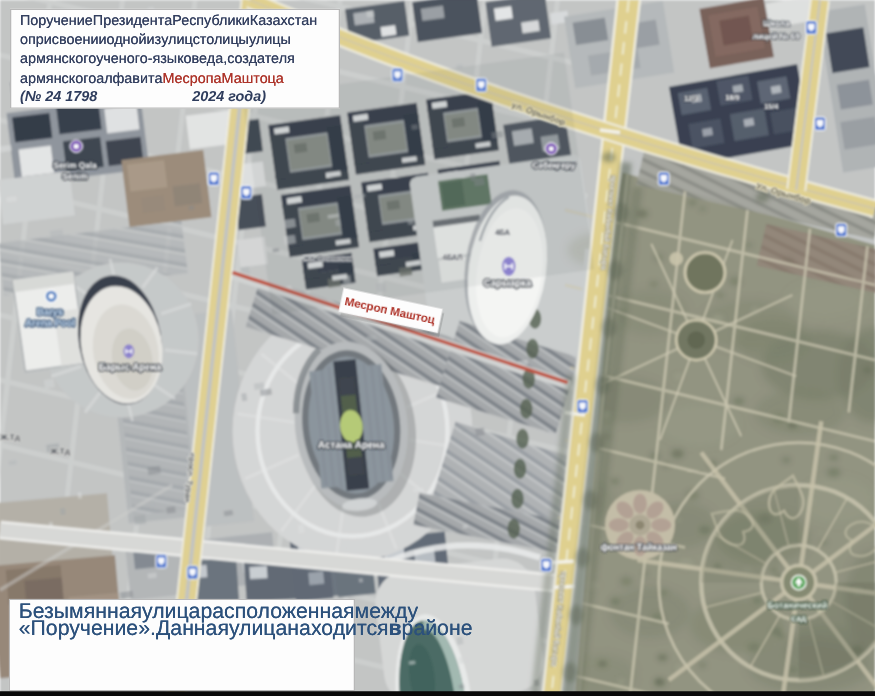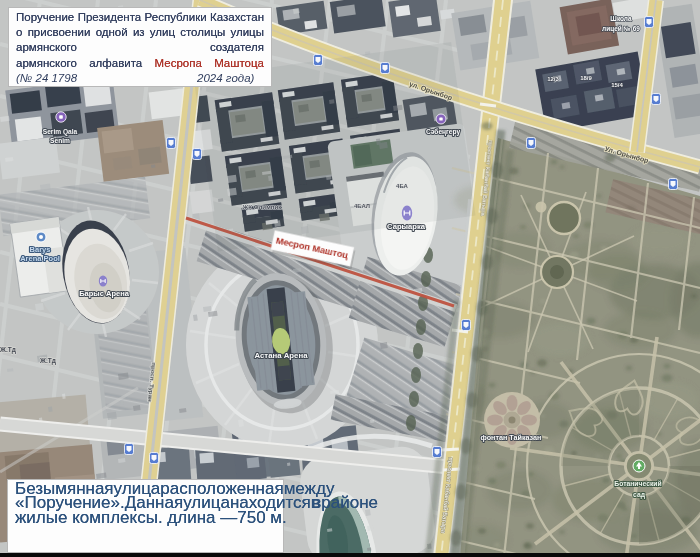--- a/index.html
+++ b/index.html
@@ -1,24 +1,24 @@
 <!DOCTYPE html>
 <html><head><meta charset="utf-8">
 <style>
 html,body{margin:0;padding:0;background:#ffffff;width:700px;height:557px;overflow:hidden}
 #wrap{position:relative;width:700px;height:557px;font-family:"Liberation Sans",sans-serif}
 #map{position:absolute;left:0;top:0}
 .tbox{position:absolute;background:#fdfdfd;border:1px solid #b8b8b8;color:#333f5f;
  box-sizing:border-box;text-shadow:0 0 0.4px currentColor}
 #b1{left:8px;top:7px;width:264px;height:80px;padding:2px 7px 0 7px;font-size:11.5px;line-height:15.2px}
 #b2{left:7px;top:479px;width:277px;height:74px;padding:2px 7px 0 7px;font-size:17px;line-height:14.3px;color:#2c517c}
-.jl{display:flex;justify-content:space-between;flex-wrap:nowrap}
+.jl{display:flex;justify-content:flex-start;flex-wrap:nowrap}
 .jl span{white-space:nowrap}
 .jl.last,.jl.il{justify-content:flex-start}
-.jl.il{font-style:italic;font-weight:normal;color:#2e3c5c;text-shadow:none}
+.jl.il{font-style:italic;font-weight:bold;color:#2e3c5c;text-shadow:none}
 .b{font-weight:bold}
 .r{color:#ad342a}
 #bbar{position:absolute;left:0;top:553px;width:700px;height:4px;background:#090909}
 </style></head>
 <body>
 <div id="wrap">
 
 <div id="map"><svg width="700" height="557" viewBox="0 0 700 557">
         <defs>
 <filter id="soft" x="-5%" y="-5%" width="110%" height="110%">
@@ -896,47 +896,45 @@
         <span>о</span>
         <span>присвоении</span>
         <span>одной</span>
         <span>из</span>
         <span>улиц</span>
         <span>столицы</span>
         <span>улицы</span>
       </div>
 <div class="jl">
         <span>армянского</span>
+        <span>ученого-языковеда,</span>
         <span>создателя</span>
       </div>
 <div class="jl">
         <span>армянского</span>
         <span>алфавита</span>
         <span class="r">Месропа</span>
         <span class="r">Маштоца</span>
       </div>
 <div class="jl il">
         <span>(№ 24 1798</span>
-        <span style="margin-left:120px">2024 года)</span>
+        <span style="margin-left:76px">2024 года)</span>
       </div>
 </div>
 
 <div class="tbox" id="b2">
 <div class="jl">
         <span>Безымянная</span>
         <span>улица</span>
         <span>расположенная</span>
         <span>между</span>
       </div>
 <div class="jl">
         <span>«Поручение».</span>
         <span>Данная</span>
         <span>улица</span>
         <span>находится</span>
         <span class="b">в</span>
         <span>районе</span>
       </div>
-<div class="jl last">
-        <span>жилые комплексы. длина —750 м.</span>
-      </div>
 </div>
 
 <div id="bbar"></div>
 </div>
 </body></html>

